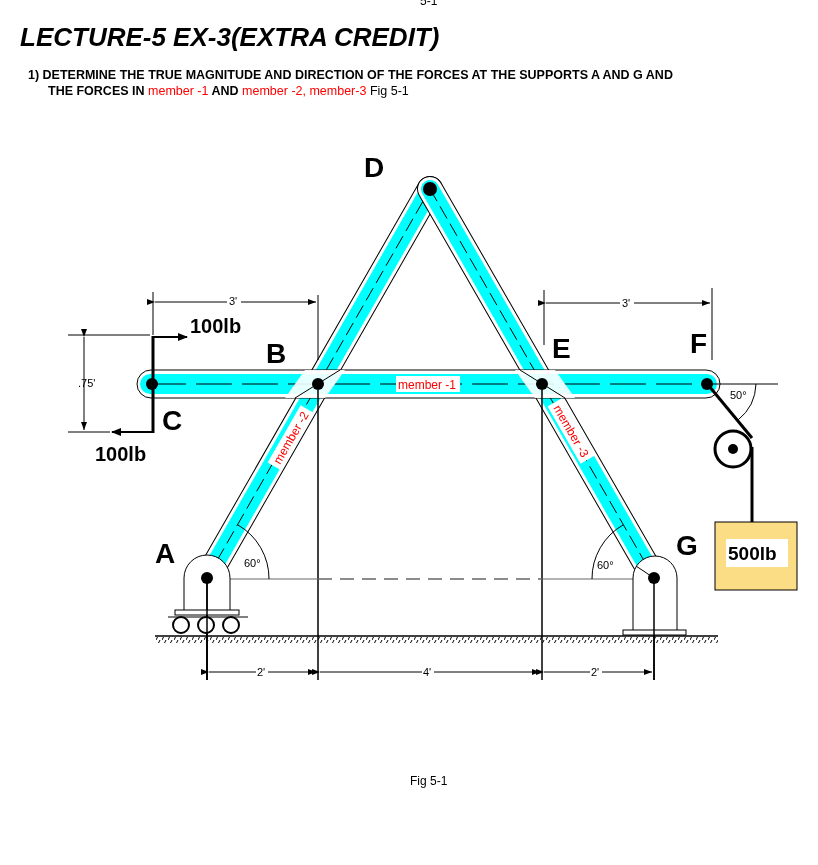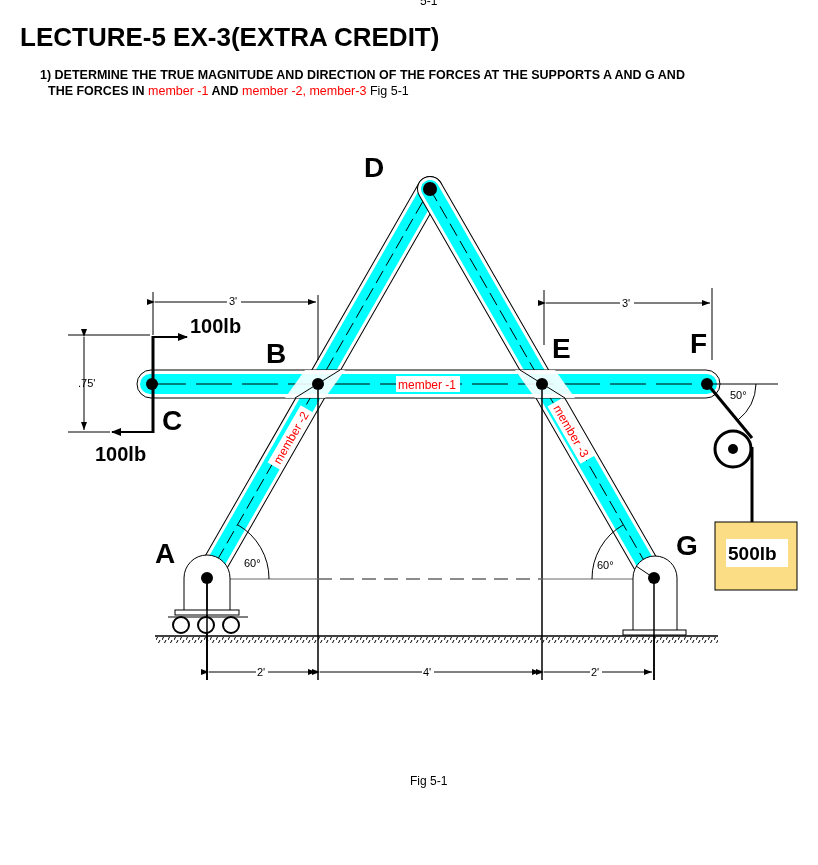--- a/index.html
+++ b/index.html
@@ -1,19 +1,19 @@
 <!DOCTYPE html>
 <html><head>
 <meta charset="utf-8">
 <style>
   html, body { margin:0; padding:0; background:#ffffff; }
   body { width:818px; height:865px; position:relative; overflow:hidden; font-family:"Liberation Sans", sans-serif; }
   .pg { position:absolute; top:-6px; left:420px; font-size:12px; color:#000; }
-  .title { position:absolute; top:22px; left:20px; font-size:26px; font-weight:bold; color:#000; letter-spacing:0px; }
-  .q1 { position:absolute; top:68px; left:40px; font-size:12.5px; font-weight:bold; color:#000; }
+  .title { position:absolute; top:22px; left:20px; font-size:26px; font-weight:bold; color:#000; letter-spacing:0px;font-style:italic; }
+  .q1 { position:absolute; top:68px; left:28px; font-size:12.5px; font-weight:bold; color:#000; }
   .q2 { position:absolute; top:84px; left:48px; font-size:12.5px; font-weight:bold; color:#000; }
   .red { color:#ff0000; font-weight:normal; }
   .norm { font-weight:normal; }
   svg { position:absolute; left:0; top:0; }
   .lbl { font-family:"Liberation Sans", sans-serif; }
 </style>
 </head>
 <body>
 
 <div class="pg">5-1</div>

